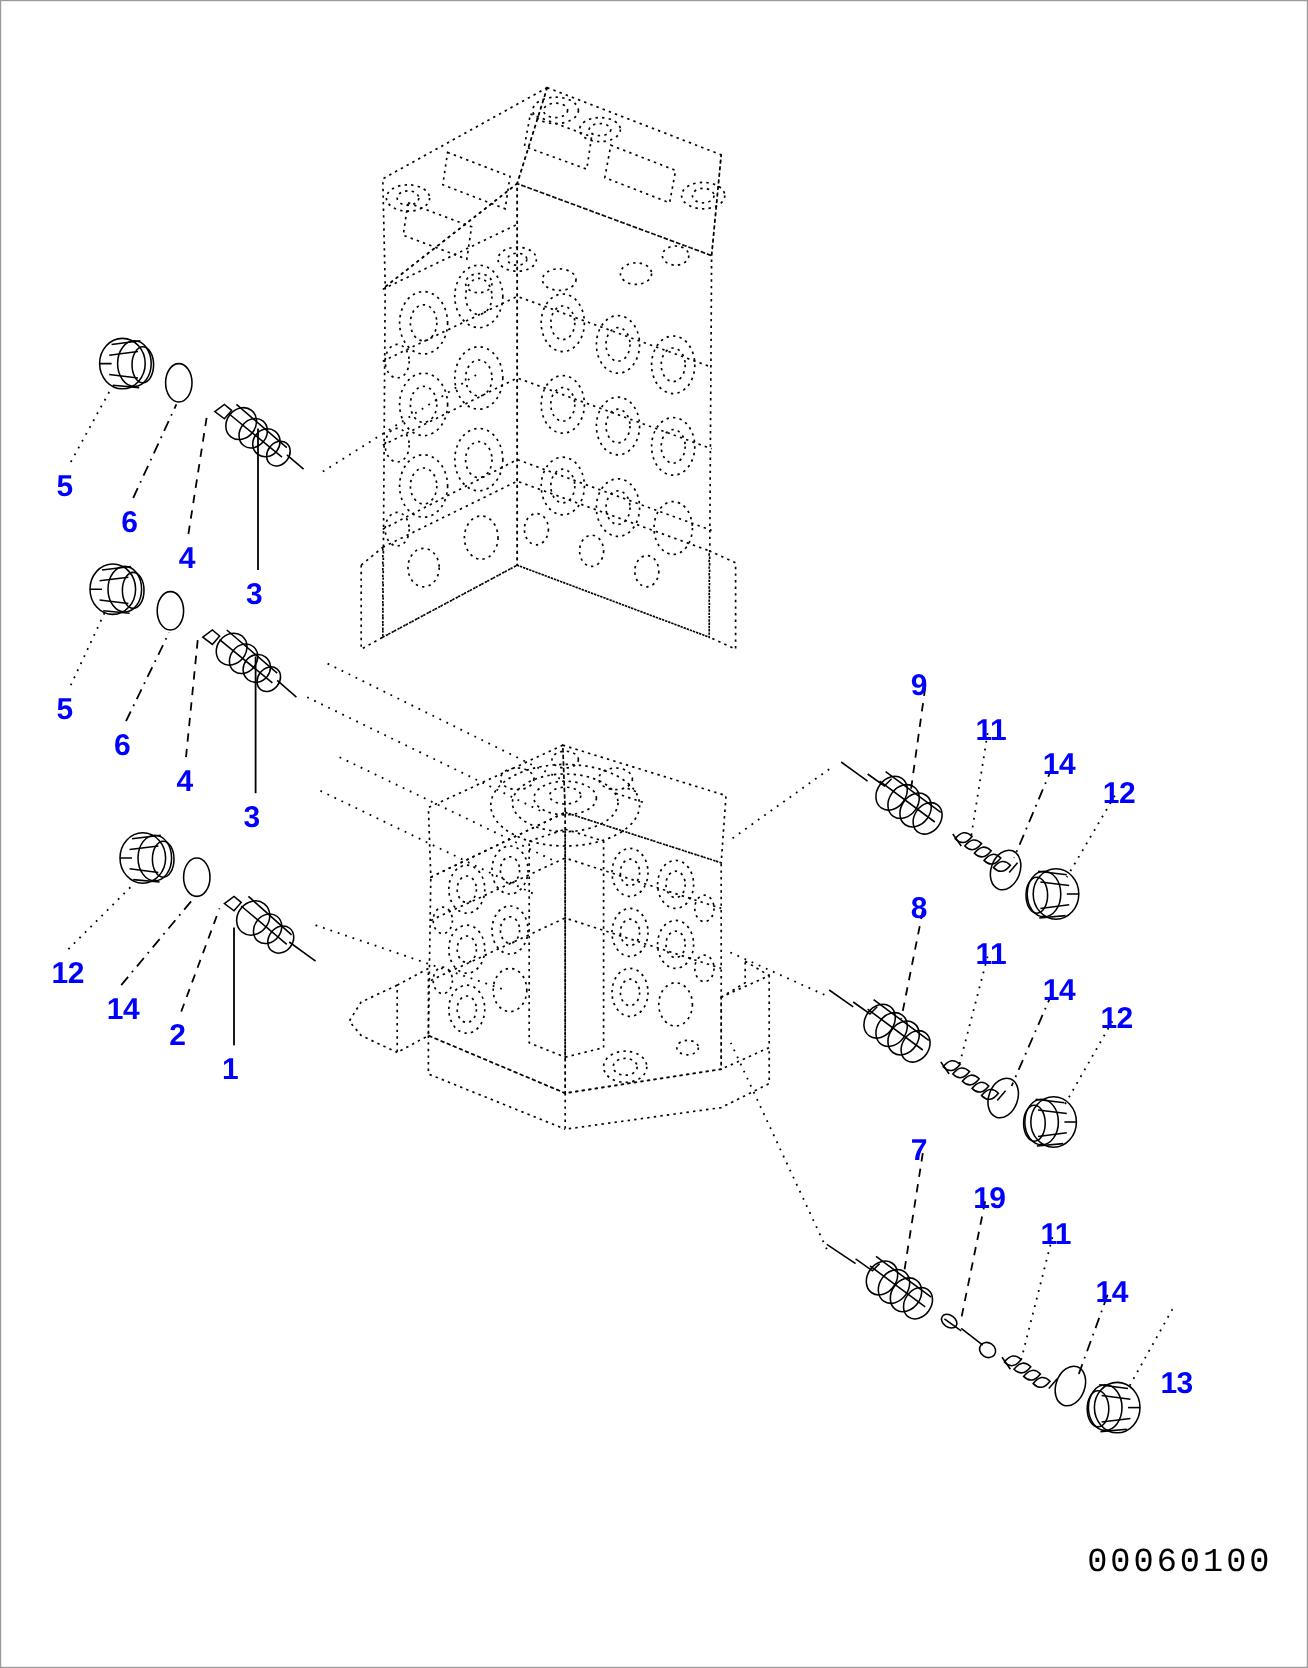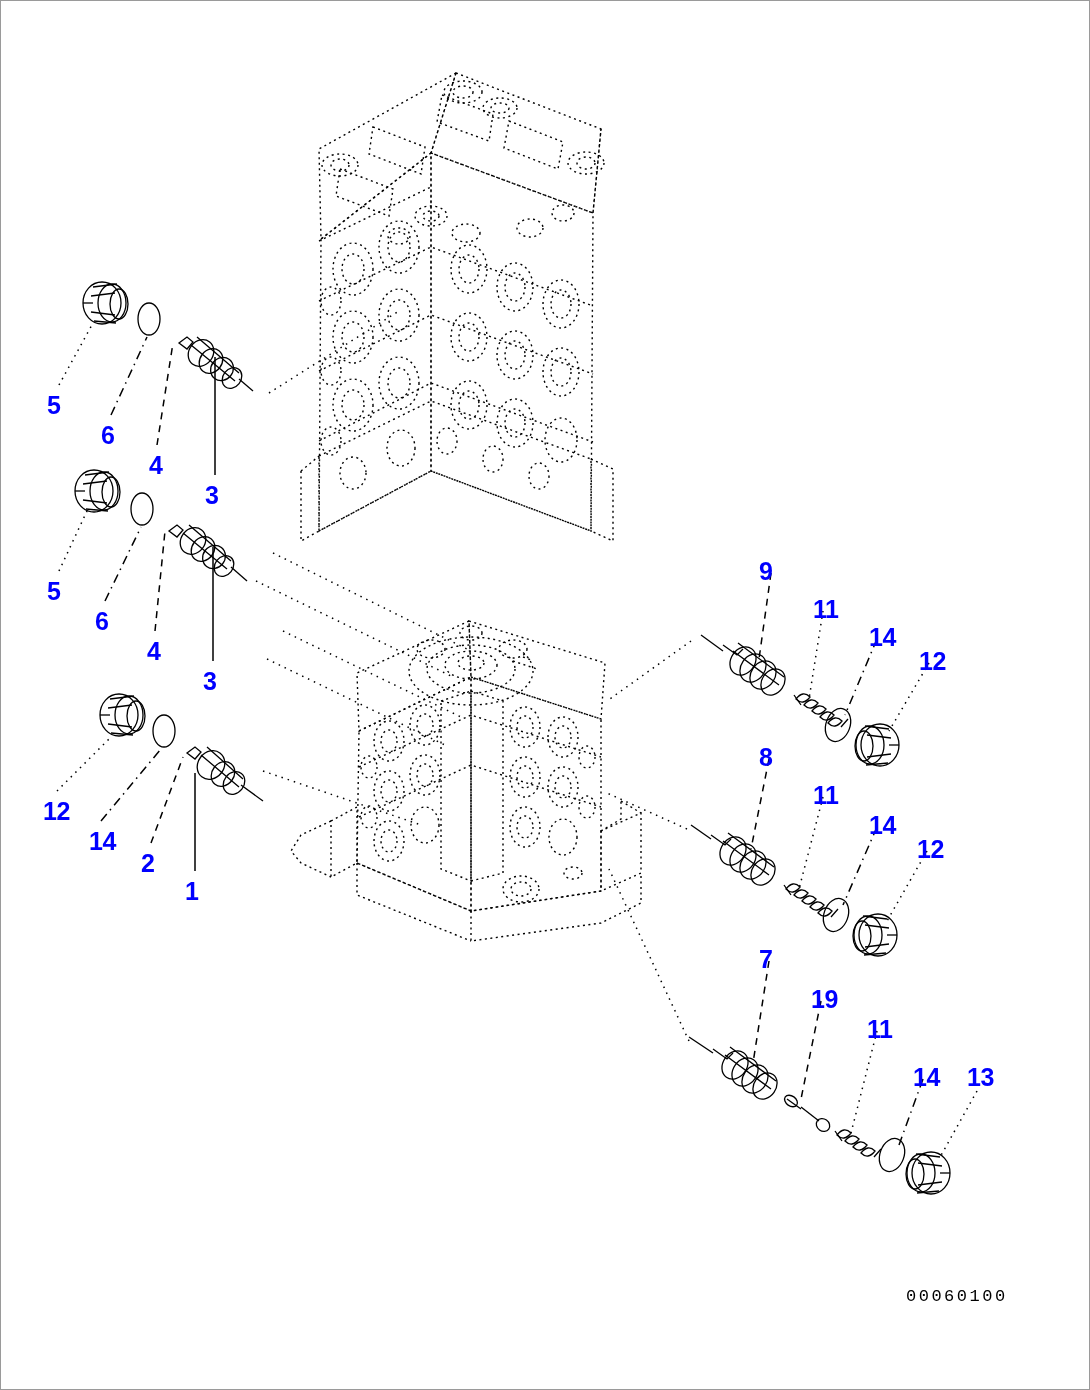--- a/index.html
+++ b/index.html
@@ -22,21 +22,21 @@
     line-height:25px;
     letter-spacing:-0.5px;
     white-space:nowrap;
     user-select:none;
   }
   #partno{
     position:absolute;
     left:905px;top:1286px;
     color:#000000;
     font-family:"Liberation Mono",monospace;
-    font-size:17px;
+    font-size:28px;
     letter-spacing:2.5px;
     white-space:nowrap;
   }
 </style>
 </head>
 <body>
 
 <div id="page">
 
   <svg id="art" viewBox="0 0 1090 1390">
@@ -428,17 +428,17 @@
 
   <div class="lbl" style="left:758px;top:744px;">8</div>
   <div class="lbl" style="left:812px;top:782px;">11</div>
   <div class="lbl" style="left:868px;top:812px;">14</div>
   <div class="lbl" style="left:916px;top:836px;">12</div>
 
   <div class="lbl" style="left:758px;top:946px;">7</div>
   <div class="lbl" style="left:810px;top:986px;">19</div>
   <div class="lbl" style="left:866px;top:1016px;">11</div>
   <div class="lbl" style="left:912px;top:1064px;">14</div>
-  <div class="lbl" style="left:966px;top:1064px;">13</div>
+  <div class="lbl" style="left:966px;top:1140px;">13</div>
 
   <div id="partno">00060100</div>
 
 </div>
 
 </body></html>

